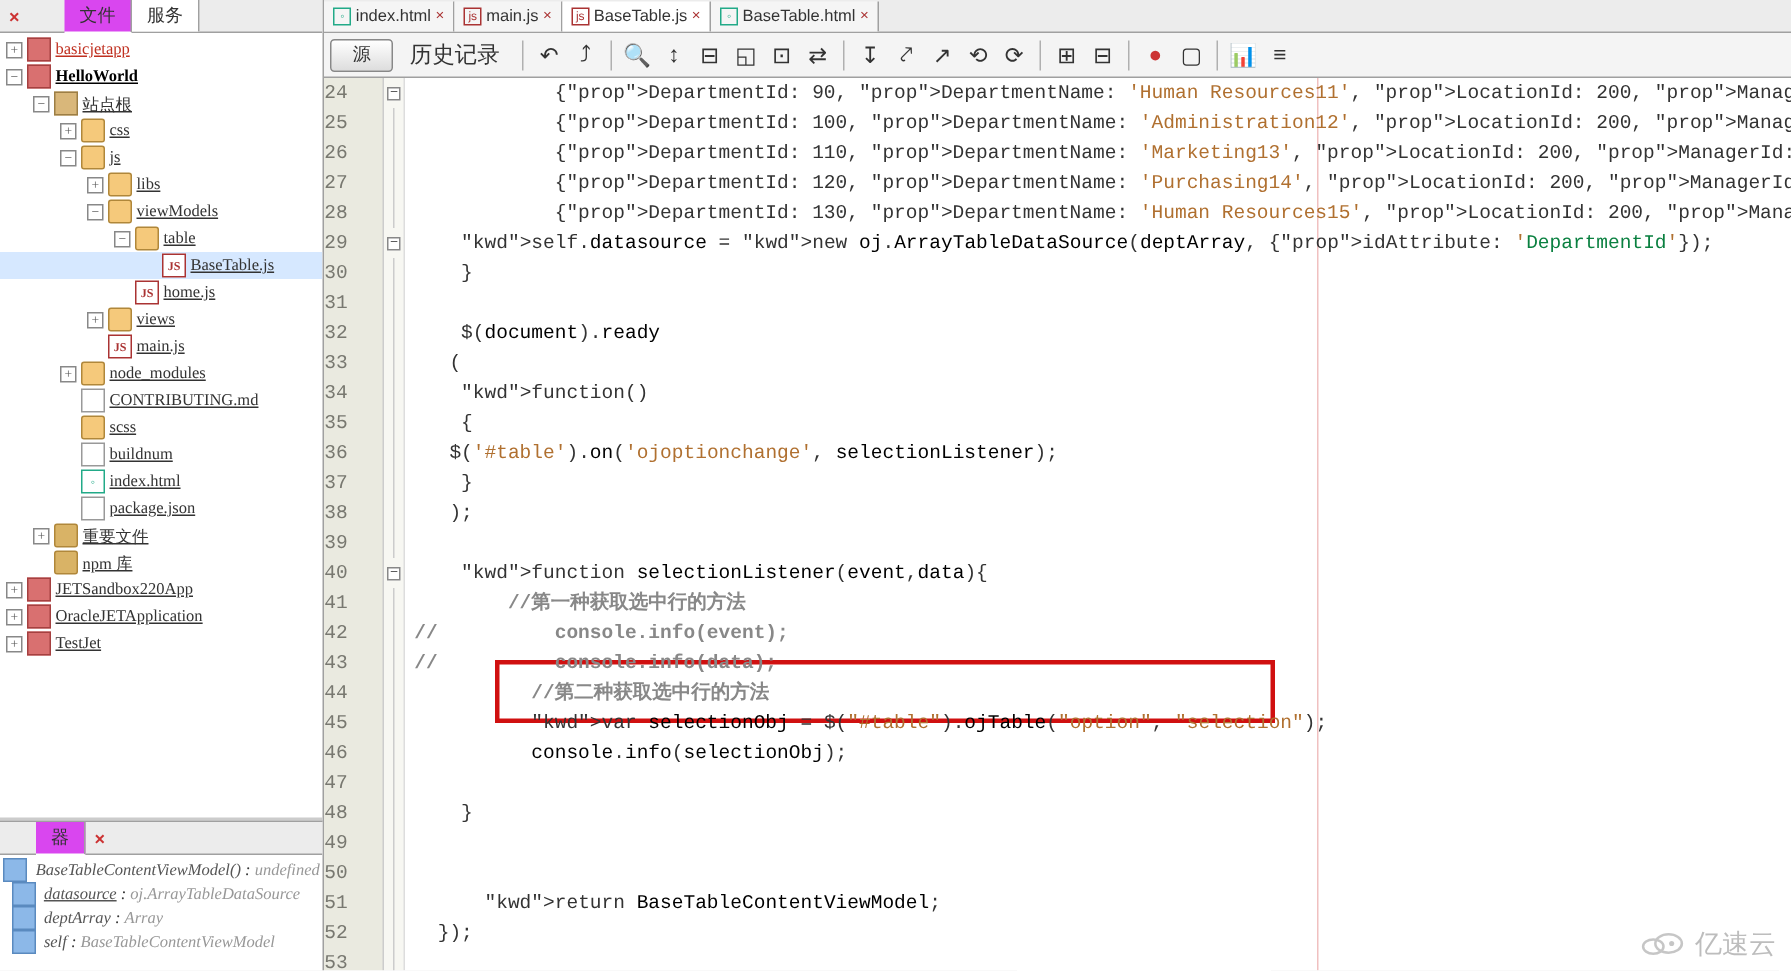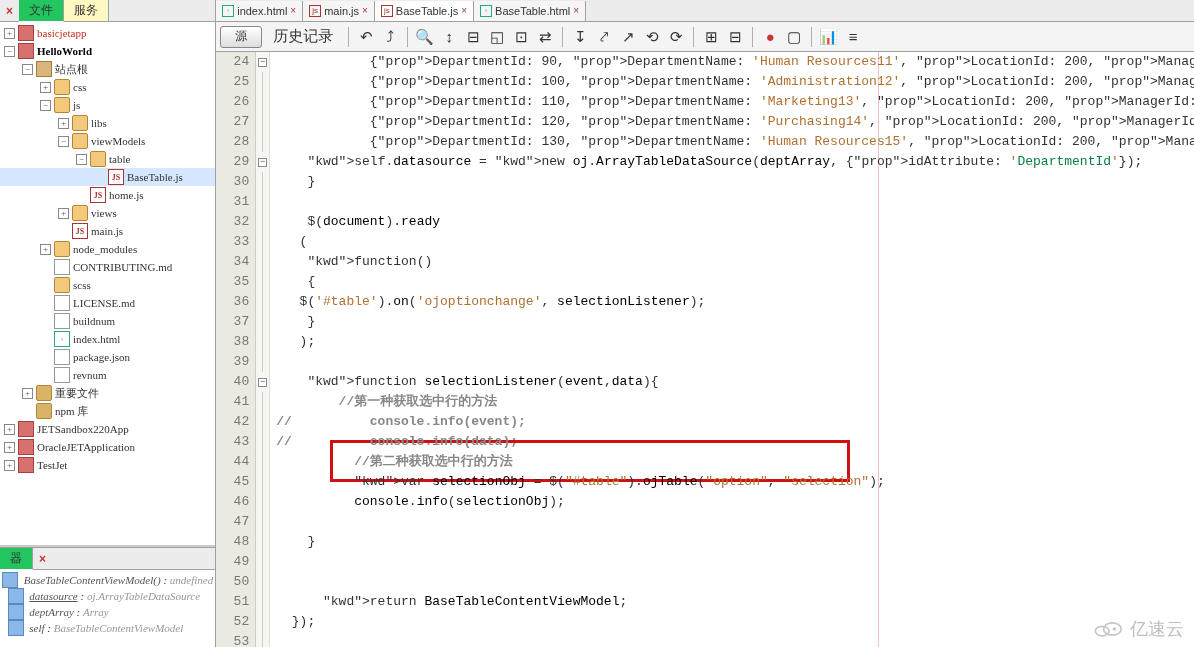--- a/index.html
+++ b/index.html
@@ -2,38 +2,38 @@
 <html><head>
 <meta charset="utf-8">
 <style>
 * { margin:0; padding:0; box-sizing:border-box; }
 body { font-family:"Microsoft YaHei",Tahoma,sans-serif; font-size:12px; background:#f0f0f0; color:#333; overflow:hidden; width:1194px; height:647px; position:relative; }
 .layout { display:flex; width:100%; height:100%; }
 .left-col { width:286px; display:flex; flex-direction:column; border-right:1px solid #a0a0a0; background:#fff; }
 .left-top { flex:1; border-bottom:2px solid #ccc; overflow:hidden; }
 .left-bot { height:100px; overflow:hidden; border-top:1px solid #a0a0a0; }
 .tabstrip { height:22px; display:flex; align-items:center; border-bottom:1px solid #a0a0a0; background:#ececec; }
-.tabstrip .tab { padding:2px 10px; border-right:1px solid #a0a0a0; background:#fef9c3; cursor:default; }
-.tabstrip .tab.active { background:#22c55e; border-bottom:1px solid #fff; }
+.tabstrip .tab { padding:2px 10px; border-right:1px solid #a0a0a0; background:#ffffff; cursor:default; }
+.tabstrip .tab.active { background:#d946ef; border-bottom:1px solid #fff;margin-left:24px; }
 .tabstrip .x { color:#c33; font-weight:bold; padding:0 6px; }
 .tree { padding:2px 0; overflow:auto; height:calc(100% - 22px); font-family:Verdana; }
 .tree-row { display:flex; align-items:center; height:18px; padding-left:4px; white-space:nowrap; }
 .tree-row.sel { background:#d6e8ff; }
 .exp { width:11px; height:11px; border:1px solid #888; margin-right:3px; font-size:9px; line-height:9px; text-align:center; color:#555; background:#fff; }
 .exp.blank { border:none; background:transparent; }
 .ico { width:16px; height:16px; margin-right:3px; display:inline-flex; align-items:center; justify-content:center; font-size:11px; }
 .ico.fold { background:#f5c97b; border:1px solid #b0873a; border-radius:2px; }
 .ico.fold.pkg { background:#d9b366; }
 .ico.js { background:#fff; border:1px solid #a33; color:#a33; font-size:8px; font-weight:bold; }
 .ico.file { background:#fff; border:1px solid #999; }
 .ico.html { background:#fff; border:1px solid #2a8; color:#2a8; font-size:8px; }
 .ico.red { background:#d97070; border:1px solid #a54040; }
 .ico.cube { background:#d9b77a; border:1px solid #9c7e45; }
 .ico.blue { background:#8cb8e8; border:1px solid #5a8abf; }
-.tree-row .lbl { font-size:11px; }
+.tree-row .lbl { font-size:11px;text-decoration:underline; }
 .tree-row .lbl.red { color:#c03020; }
 .tree-row .lbl.black { color:#000; font-weight:bold; }
 .ind { display:inline-block; }
 .ind.l1{width:18px}.ind.l2{width:36px}.ind.l3{width:54px}.ind.l4{width:72px}.ind.l5{width:90px}
 .outline { padding:2px; font-family:Verdana; font-size:11px; font-style:italic; }
 .outline .row { display:flex; align-items:center; height:16px; white-space:nowrap; }
 .outline .pale { color:#989898; }
 .outline .name { color:#555; font-style:italic; }
 .outline .strike { text-decoration:underline; }
 .right-col { flex:1; display:flex; flex-direction:column; background:#fff; }
@@ -42,21 +42,21 @@
 .edtab.active { background:#fff; }
 .edtab .ti { width:12px;height:12px;display:inline-flex;align-items:center;justify-content:center;font-size:8px;border:1px solid #888; }
 .edtab .ti.html { border-color:#2a8; color:#2a8; }
 .edtab .ti.js { border-color:#a33; color:#a33; }
 .edtab .x { color:#a33; font-size:10px; }
 .toolbar { height:30px; display:flex; align-items:center; border-bottom:1px solid #a0a0a0; background:#f4f4f4; padding:0 4px; gap:2px; }
 .toolbar .btn { min-width:22px; height:22px; display:inline-flex; align-items:center; justify-content:center; border:1px solid transparent; border-radius:2px; font-size:15px; cursor:pointer; }
 .toolbar .srcbtn { border:1px solid #888; border-radius:3px; padding:0 14px; background:linear-gradient(#fff,#ddd); font-size:12px; }
 .toolbar .sep { width:1px; height:20px; background:#b0b0b0; margin:0 4px; }
 .editor { flex:1; display:flex; overflow:hidden; font-family:"Courier New",monospace; font-size:13px; position:relative; }
-.gutter { width:40px; background:#eaeae0; border-right:1px solid #ccc; text-align:right; color:#787870; padding-right:6px; }
+.gutter { width:40px; background:#eaeae0; border-right:1px solid #ccc; color:#787870; padding-right:6px; }
 .gutter div { height:20px; line-height:20px; }
 .foldcol { width:14px; background:#f7f7f2; border-right:1px solid #ddd; }
 .foldcol div { height:20px; display:flex; align-items:center; justify-content:center; }
 .fm { width:9px;height:9px;border:1px solid #888;font-size:9px;line-height:7px;text-align:center;color:#555;background:#fff; }
 .fv { width:1px; height:20px; background:#ccc; }
 .code { flex:1; position:relative; }
 .code-line { height:20px; line-height:20px; white-space:pre; padding-left:6px; position:relative; }
 .code .prop { color:#0a8040; }
 .code .str { color:#b07030; }
 .code .fn { color:#000; }
@@ -163,45 +163,33 @@
         <div class="tree-row">
             <span class="ind l2"></span>
             <span class="exp blank"></span>
             <span class="ico fold"></span>
             <span class="lbl">scss</span>
           </div>
         <div class="tree-row">
             <span class="ind l2"></span>
             <span class="exp blank"></span>
             <span class="ico file"></span>
-            <span class="lbl">LICENSE.md</span>
-          </div>
-        <div class="tree-row">
-            <span class="ind l2"></span>
-            <span class="exp blank"></span>
-            <span class="ico file"></span>
             <span class="lbl">buildnum</span>
           </div>
         <div class="tree-row">
             <span class="ind l2"></span>
             <span class="exp blank"></span>
             <span class="ico html">◦</span>
             <span class="lbl">index.html</span>
           </div>
         <div class="tree-row">
             <span class="ind l2"></span>
             <span class="exp blank"></span>
             <span class="ico file"></span>
             <span class="lbl">package.json</span>
-          </div>
-        <div class="tree-row">
-            <span class="ind l2"></span>
-            <span class="exp blank"></span>
-            <span class="ico file"></span>
-            <span class="lbl">revnum</span>
           </div>
         <div class="tree-row">
             <span class="ind l1"></span>
             <span class="exp">+</span>
             <span class="ico fold pkg"></span>
             <span class="lbl">重要文件</span>
           </div>
         <div class="tree-row">
             <span class="ind l1"></span>
             <span class="exp blank"></span>

